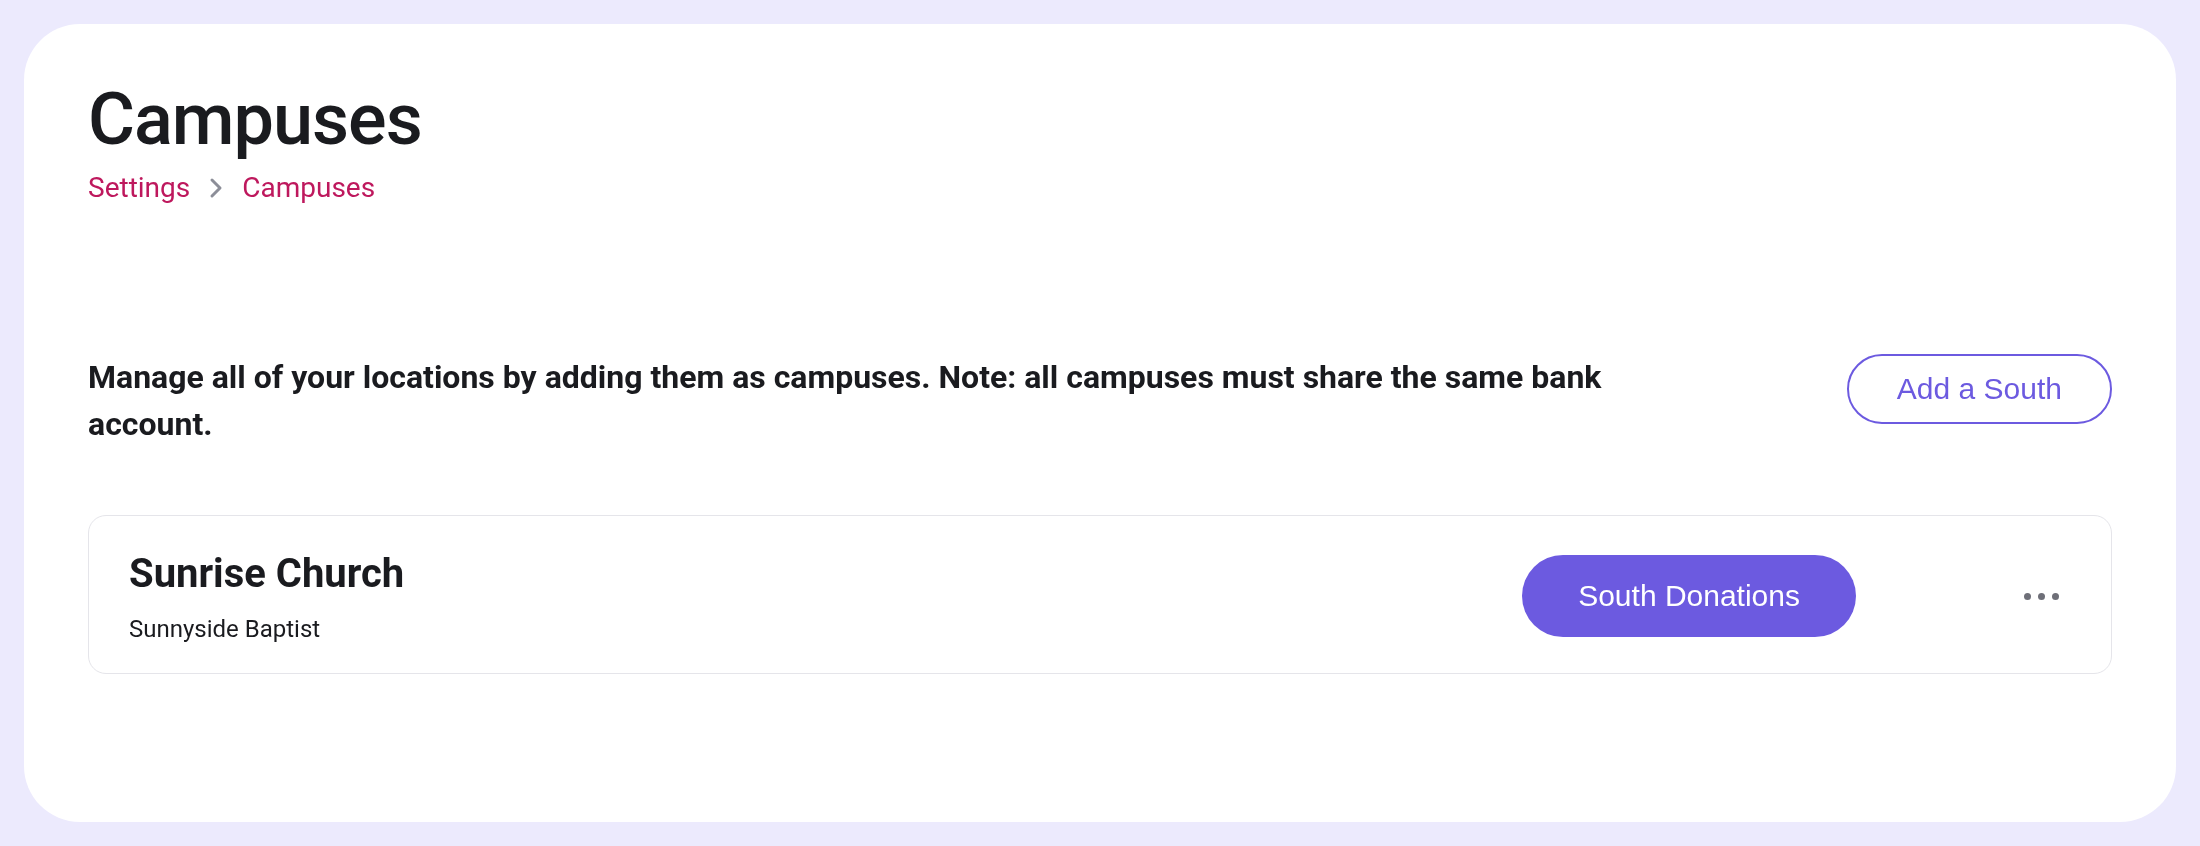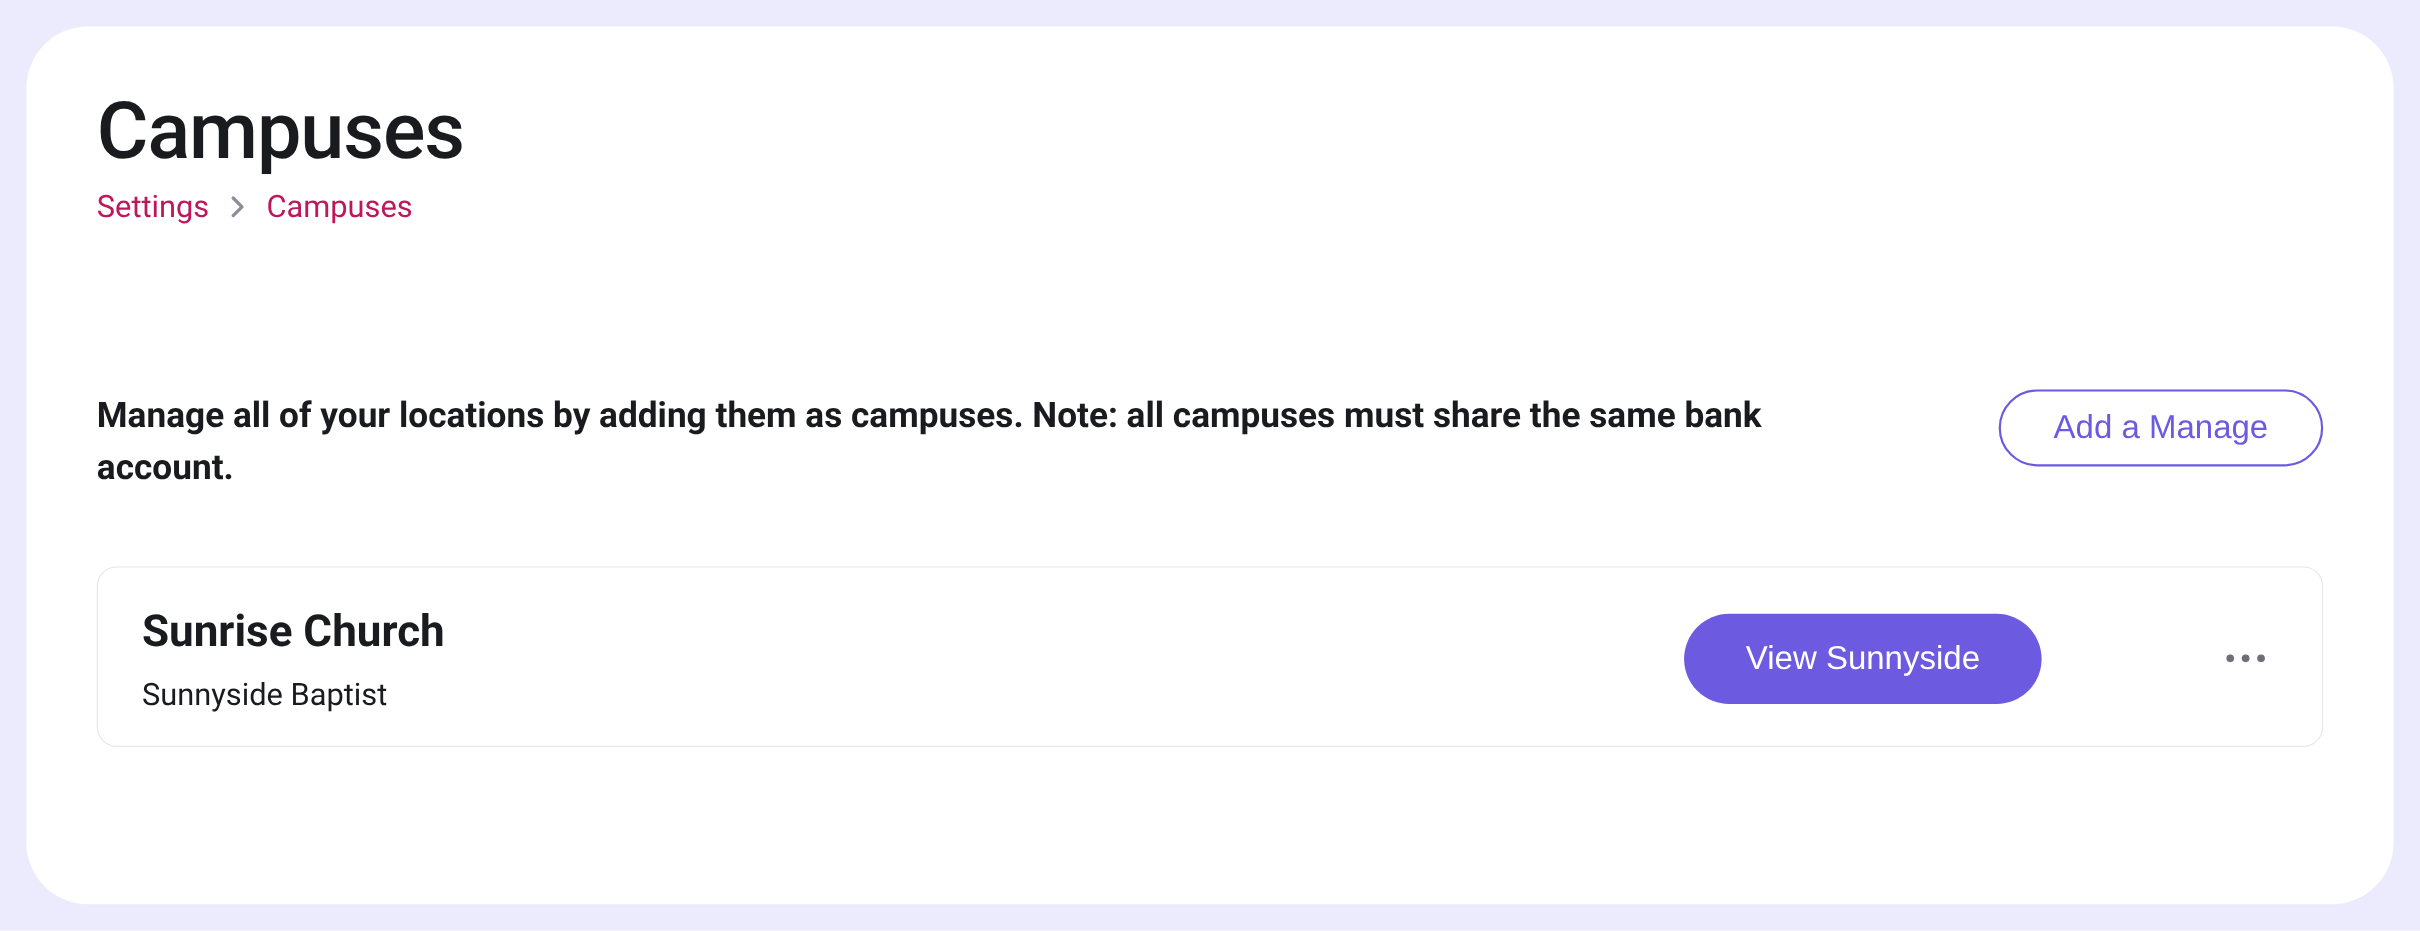--- a/index.html
+++ b/index.html
@@ -76,21 +76,21 @@
     align-items: center;
     justify-content: space-between;
     gap: 48px;
   }
   .campus-info .campus-name {
     font-size: 40px;
     font-weight: 700;
     color: #1A1B1F;
   }
   .campus-info .campus-sub {
-    font-size: 28px;
+    font-size: 24px;
     color: #1A1B1F;
     margin-top: 18px;
   }
   .campus-info .campus-addr {
     font-size: 28px;
     color: #9A9BA4;
     margin-top: 8px;
   }
   .card-actions {
     display: flex;
@@ -142,30 +142,30 @@
     <span class="chevron">
       <svg width="16" height="24" viewBox="0 0 16 24" fill="none">
         <path d="M4 4 L12 12 L4 20" stroke="#8C8E98" stroke-width="3" stroke-linecap="round" stroke-linejoin="round"></path>
       </svg>
     </span>
     <span>Campuses</span>
   </nav>
 
   <div class="section-row">
     <p class="description">Manage all of your locations by adding them as campuses. Note: all campuses must share the same bank account.</p>
-    <button class="btn-outline">Add a Manage</button>
+    <button class="btn-outline">Add a South</button>
   </div>
 
   <div class="campus-card">
     <div class="campus-info">
       <div class="campus-name">Sunrise Church</div>
       <div class="campus-sub">Sunnyside Baptist</div>
     </div>
     <div class="card-actions">
-      <button class="btn-primary">View Sunnyside</button>
+      <button class="btn-primary">South Donations</button>
       <button class="more-btn">
         <span class="dots">
           <span></span>
             <span></span>
             <span></span>
         </span>
       </button>
     </div>
   </div>
 

